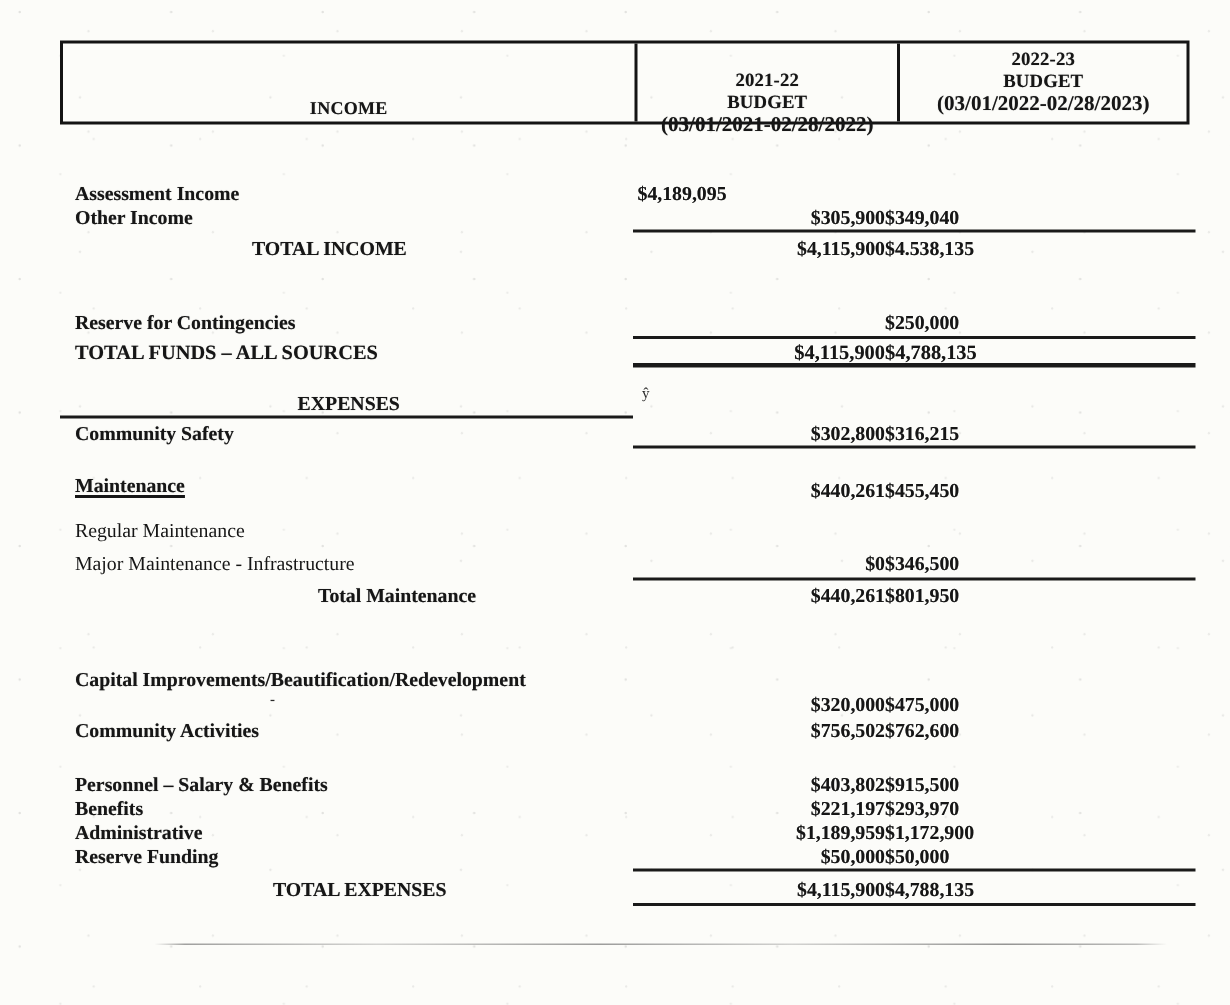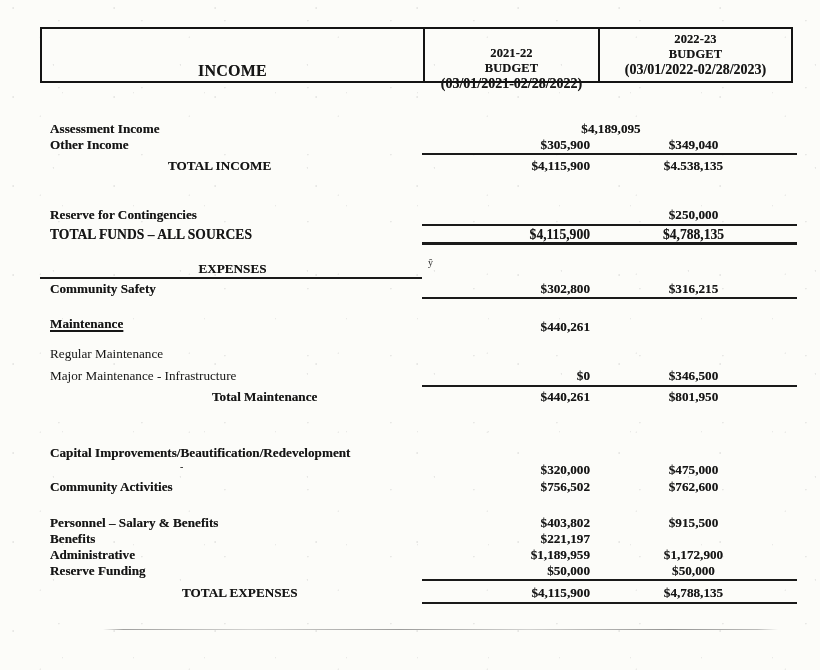--- a/index.html
+++ b/index.html
@@ -26,28 +26,28 @@
     border:2px solid #141414;box-sizing:border-box;
     display:flex;background:transparent;
   }
   .hc1{width:381px;display:flex;align-items:flex-end;justify-content:center;padding-bottom:1px;}
   .hc2{width:173px;border-left:2px solid #141414;text-align:center;padding-top:17px;}
   .hc3{flex:1;border-left:2px solid #141414;text-align:center;padding-top:3px;}
   .hline{font-weight:700;font-size:12.5px;line-height:15px;letter-spacing:.1px;
     text-shadow:0 0 .5px rgba(20,20,20,.5);}
   .hperiod{font-weight:700;font-size:14px;line-height:15px;
     text-shadow:0 0 .5px rgba(20,20,20,.5);}
-  .hincome{font-weight:700;font-size:16px;letter-spacing:.2px;
+  .hincome{font-weight:700;font-size:12px;letter-spacing:.2px;
     text-shadow:0 0 .5px rgba(20,20,20,.5);}
   
   .row{position:absolute;left:40px;width:757px;height:16px;display:flex;
     font-size:13.2px;line-height:15px;}
   .lbl{width:385px;padding-left:10px;box-sizing:border-box;white-space:nowrap;}
   .v1{width:165px;text-align:right;}
-  .v2{flex:1;text-align:center;padding-right:0;}
+  .v2{flex:1;text-align:left;padding-right:0;}
   .b{font-weight:700;text-shadow:0 0 .5px rgba(20,20,20,.5);}
   .n{font-weight:400;}
   .v1,.v2{font-weight:700;text-shadow:0 0 .4px rgba(20,20,20,.45);}
   .u{text-decoration:underline;text-decoration-thickness:1.5px;text-underline-offset:2px;}
   .center{text-align:center;padding-left:0;}
   .ind1{padding-left:128px;}
   .ind2{padding-left:172px;}
   .ind3{padding-left:142px;}
   
   .rule{position:absolute;background:#1a1a1a;}
@@ -126,20 +126,21 @@
     <span class="v2">$316,215</span>
   </div>
   <div class="rule vals" style="top:297px"></div>
 
   <div class="row" style="top:316px">
     <span class="lbl b u">Maintenance</span>
   </div>
   <div class="row" style="top:319px">
     <span class="lbl"></span>
     <span class="v1">$440,261</span>
+    <span class="v2">$455,450</span>
   </div>
   <div class="row" style="top:346px">
     <span class="lbl n">Regular Maintenance</span>
   </div>
 
   <div class="row" style="top:368px">
     <span class="lbl n">Major Maintenance - Infrastructure</span>
     <span class="v1">$0</span>
     <span class="v2">$346,500</span>
   </div>
@@ -166,20 +167,21 @@
   </div>
 
   <div class="row" style="top:515px">
     <span class="lbl b">Personnel – Salary &amp; Benefits</span>
     <span class="v1">$403,802</span>
     <span class="v2">$915,500</span>
   </div>
   <div class="row" style="top:531px">
     <span class="lbl b">Benefits</span>
     <span class="v1">$221,197</span>
+    <span class="v2">$293,970</span>
   </div>
   <div class="row" style="top:547px">
     <span class="lbl b">Administrative</span>
     <span class="v1">$1,189,959</span>
     <span class="v2">$1,172,900</span>
   </div>
   <div class="row" style="top:563px">
     <span class="lbl b">Reserve Funding</span>
     <span class="v1">$50,000</span>
     <span class="v2">$50,000</span>

